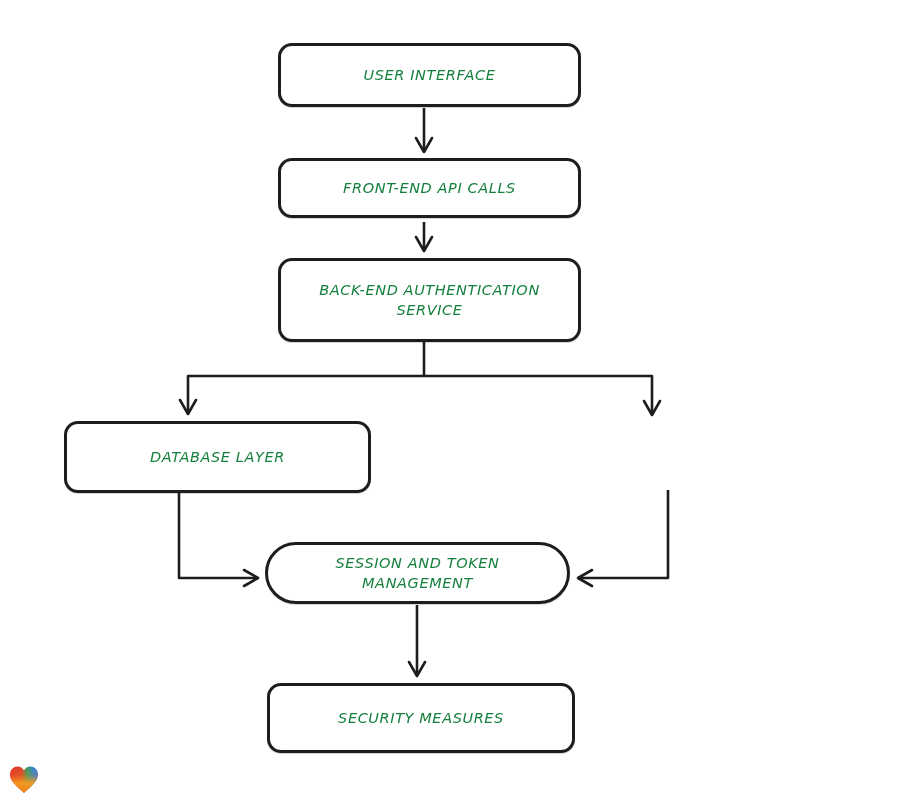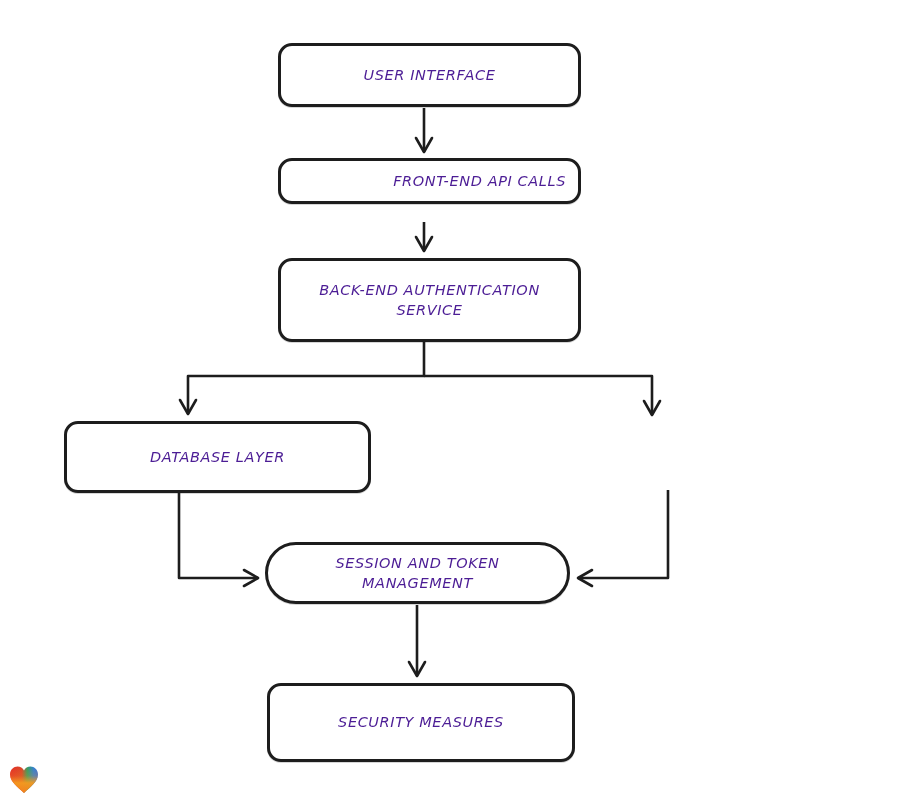--- a/index.html
+++ b/index.html
@@ -34,33 +34,33 @@
     justify-content: center;
     text-align: center;
     box-shadow: 0 1px 0 rgba(29,29,29,0.18);
   }
   .node-label {
     font-style: italic;
     font-size: 14.5px;
     font-weight: 500;
     letter-spacing: 0.6px;
     line-height: 1.4;
-    color: #4c1d95;
+    color: #15803d;
     white-space: pre-line;
     text-transform: uppercase;
     padding: 0 12px;
   }
   
   .n1 { left: 278px; top: 43px;  width: 303px; height: 64px; }
-  .n2 { left: 278px; top: 158px; width: 303px; height: 46px; justify-content: flex-end; }
+  .n2 { left: 278px; top: 158px; width: 303px; height: 60px; }
   .n3 { left: 278px; top: 258px; width: 303px; height: 84px; }
   .n4 { left: 64px;  top: 421px; width: 307px; height: 72px; text-align: center; }
   .n5 { left: 453px; top: 422px; width: 305px; height: 67px; }
   .n6 { left: 265px; top: 542px; width: 305px; height: 62px; border-radius: 31px; }
-  .n7 { left: 267px; top: 683px; width: 308px; height: 79px; }
+  .n7 { left: 267px; top: 683px; width: 308px; height: 70px; }
   .logo {
     position: absolute;
     left: 8px;
     top: 764px;
     width: 32px;
     height: 32px;
   }
 </style>
 </head>
 <body>

